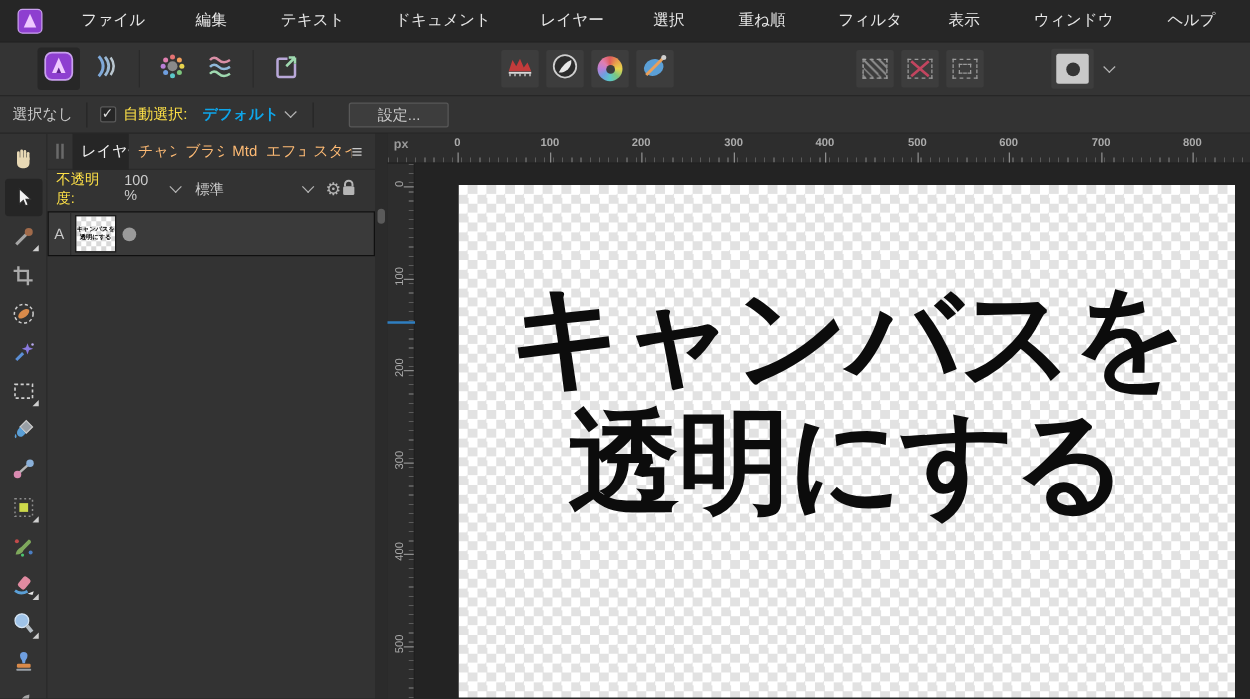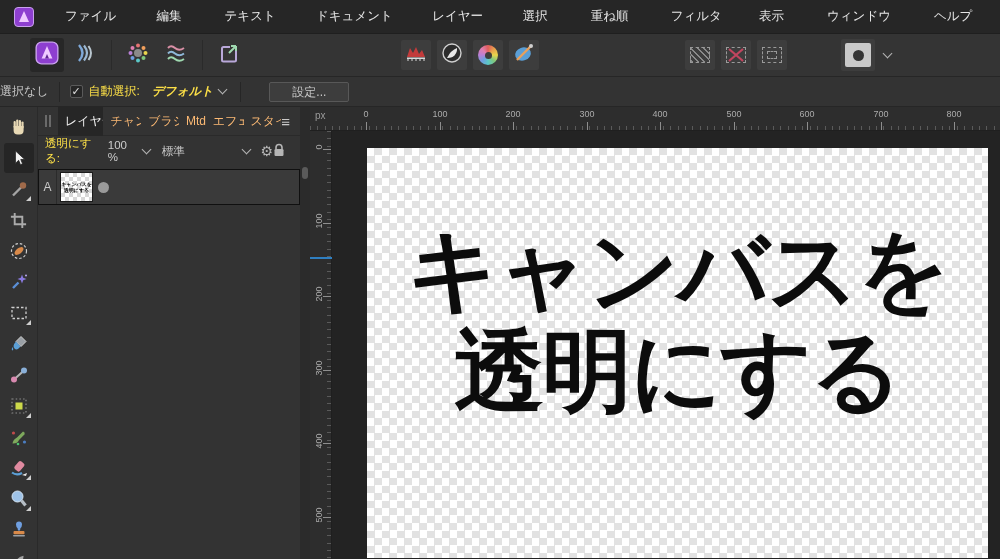--- a/index.html
+++ b/index.html
@@ -27,25 +27,25 @@
   .selbox { width:20px; height:16px; border:1px dashed #9a9a9a; position:relative; }
   .selbox.hatch { background:repeating-linear-gradient(45deg,#8a8a8a 0 1.5px,transparent 1.5px 4.5px); }
   .selbox .inner { position:absolute; left:4px; top:3px; right:4px; bottom:3px; border:1px dashed #9a9a9a; }
   .maskbtn { width:26px; height:24px; background:#c9c9c9; border-radius:2px; display:grid; place-items:center; }
   .maskbtn > div { width:11px; height:11px; border-radius:50%; background:#343434; }
   .chev { width:7px; height:7px; border-right:1.6px solid #b5b5b5; border-bottom:1.6px solid #b5b5b5;
     transform:rotate(45deg); display:inline-block; margin-left:6px; margin-top:-4px; flex:none; }
 
   
   .contextbar { height:30px; background:#333333; border-bottom:1px solid #262626; display:flex; align-items:center;
-    font-size:12px; color:#c9c9c9; flex:none; }
+    font-size:12px; color:#c9c9c9; padding-left:10px; flex:none; }
   .ctx-sep { width:1px; height:20px; background:#262626; margin:0 10px; }
   .checkbox { width:13px; height:13px; background:#262626; border:1px solid #5a5a5a; border-radius:2px;
     color:#e0e0e0; font-size:11px; line-height:11px; text-align:center; margin-right:6px; }
-  .dd { display:flex; align-items:center; padding:2px 4px; color:#fde047;font-style:italic; }
+  .dd { display:flex; align-items:center; padding:2px 4px; color:#0ea5e9; }
   .settings-btn { margin-left:18px; width:80px; height:20px; background:#3d3d3d; border:1px solid #585858;
     border-radius:2px; color:#c9c9c9; font-size:12px; text-align:center; line-height:18px; }
 
   
   .main { flex:1; display:flex; min-height:0; }
 
   
   .tools { width:38px; background:#333333; border-right:1px solid #2a2a2a; display:flex; flex-direction:column;
     align-items:center; padding-top:5px; overflow:hidden; flex:none; }
   .tool { width:30px; height:30px; display:grid; place-items:center; margin-bottom:1px; position:relative; border-radius:3px; flex:none; }
@@ -79,21 +79,21 @@
   
   .splitter { width:10px; background:#2b2b2b; position:relative; flex:none; }
   .split-handle { position:absolute; top:60px; left:2px; width:6px; height:12px; background:#5a5a5a; border-radius:3px; }
 
   
   .docarea { flex:1; display:flex; flex-direction:column; background:#2d2d2d; min-width:0; }
   .doctab-bar { height:28px; background:#2d2d2d; border-bottom:1px solid:#222; display:flex; align-items:flex-end; flex:none; }
   .doctab { height:28px; background:#373737; color:#dcdcdc; font-size:12px; line-height:28px; padding:0 14px 0 10px; white-space:nowrap; }
   .ruler-h { height:24px; background:#2d2d2d; border-bottom:1px solid #1f1f1f; position:relative; flex:none;
     background-image:repeating-linear-gradient(to right,#5a5a5a 0 1px,transparent 1px 7.35px);
-    background-size:100% 4px; background-repeat:no-repeat; background-position:0 100%; }
+    background-size:100% 4px; background-repeat:no-repeat; background-position:0 100%;font-weight:bold; }
   .ruler-h .unit { position:absolute; left:5px; top:3px; font-size:10px; color:#9a9a9a; }
   .hlab { position:absolute; top:2px; transform:translateX(-50%); font-size:9px; color:#ababab; }
   .htick { position:absolute; bottom:0; width:1px; height:8px; background:#8e8e8e; }
   .viewport { flex:1; display:flex; min-height:0; position:relative; }
   .ruler-v { width:22px; background:#2d2d2d; border-right:1px solid #1f1f1f; position:relative; flex:none;
     background-image:repeating-linear-gradient(to bottom,#5a5a5a 0 1px,transparent 1px 7.35px);
     background-size:4px 100%; background-repeat:no-repeat; background-position:100% 0; }
   .vlab { position:absolute; left:-6px; width:30px; text-align:center; font-size:9px; color:#ababab; transform:rotate(-90deg); }
   .vtick { position:absolute; right:0; width:8px; height:1px; background:#8e8e8e; }
   .vmarker { position:absolute; left:0; width:22px; height:2px; background:#2f7fc1; top:126px; }
@@ -367,21 +367,21 @@
           </span>
         <span class="ptab active">レイヤー</span>
         <span class="ptab">チャン</span>
         <span class="ptab">ブラシ</span>
         <span class="ptab">Mtd</span>
         <span class="ptab">エフェ</span>
         <span class="ptab">スタイ</span>
         <span class="hamburger">≡</span>
       </div>
       <div class="panel-controls">
-        <span class="dim">透明にする:</span>
+        <span class="dim">不透明度:</span>
         <span class="pc-val">
           <span>100 %</span>
           <span class="chev"></span>
         </span>
         <span class="blend">
           <span>標準</span>
           <span class="chev"></span>
         </span>
         <span class="gear">⚙</span>
         <span style="margin-left:auto;margin-right:8px">

